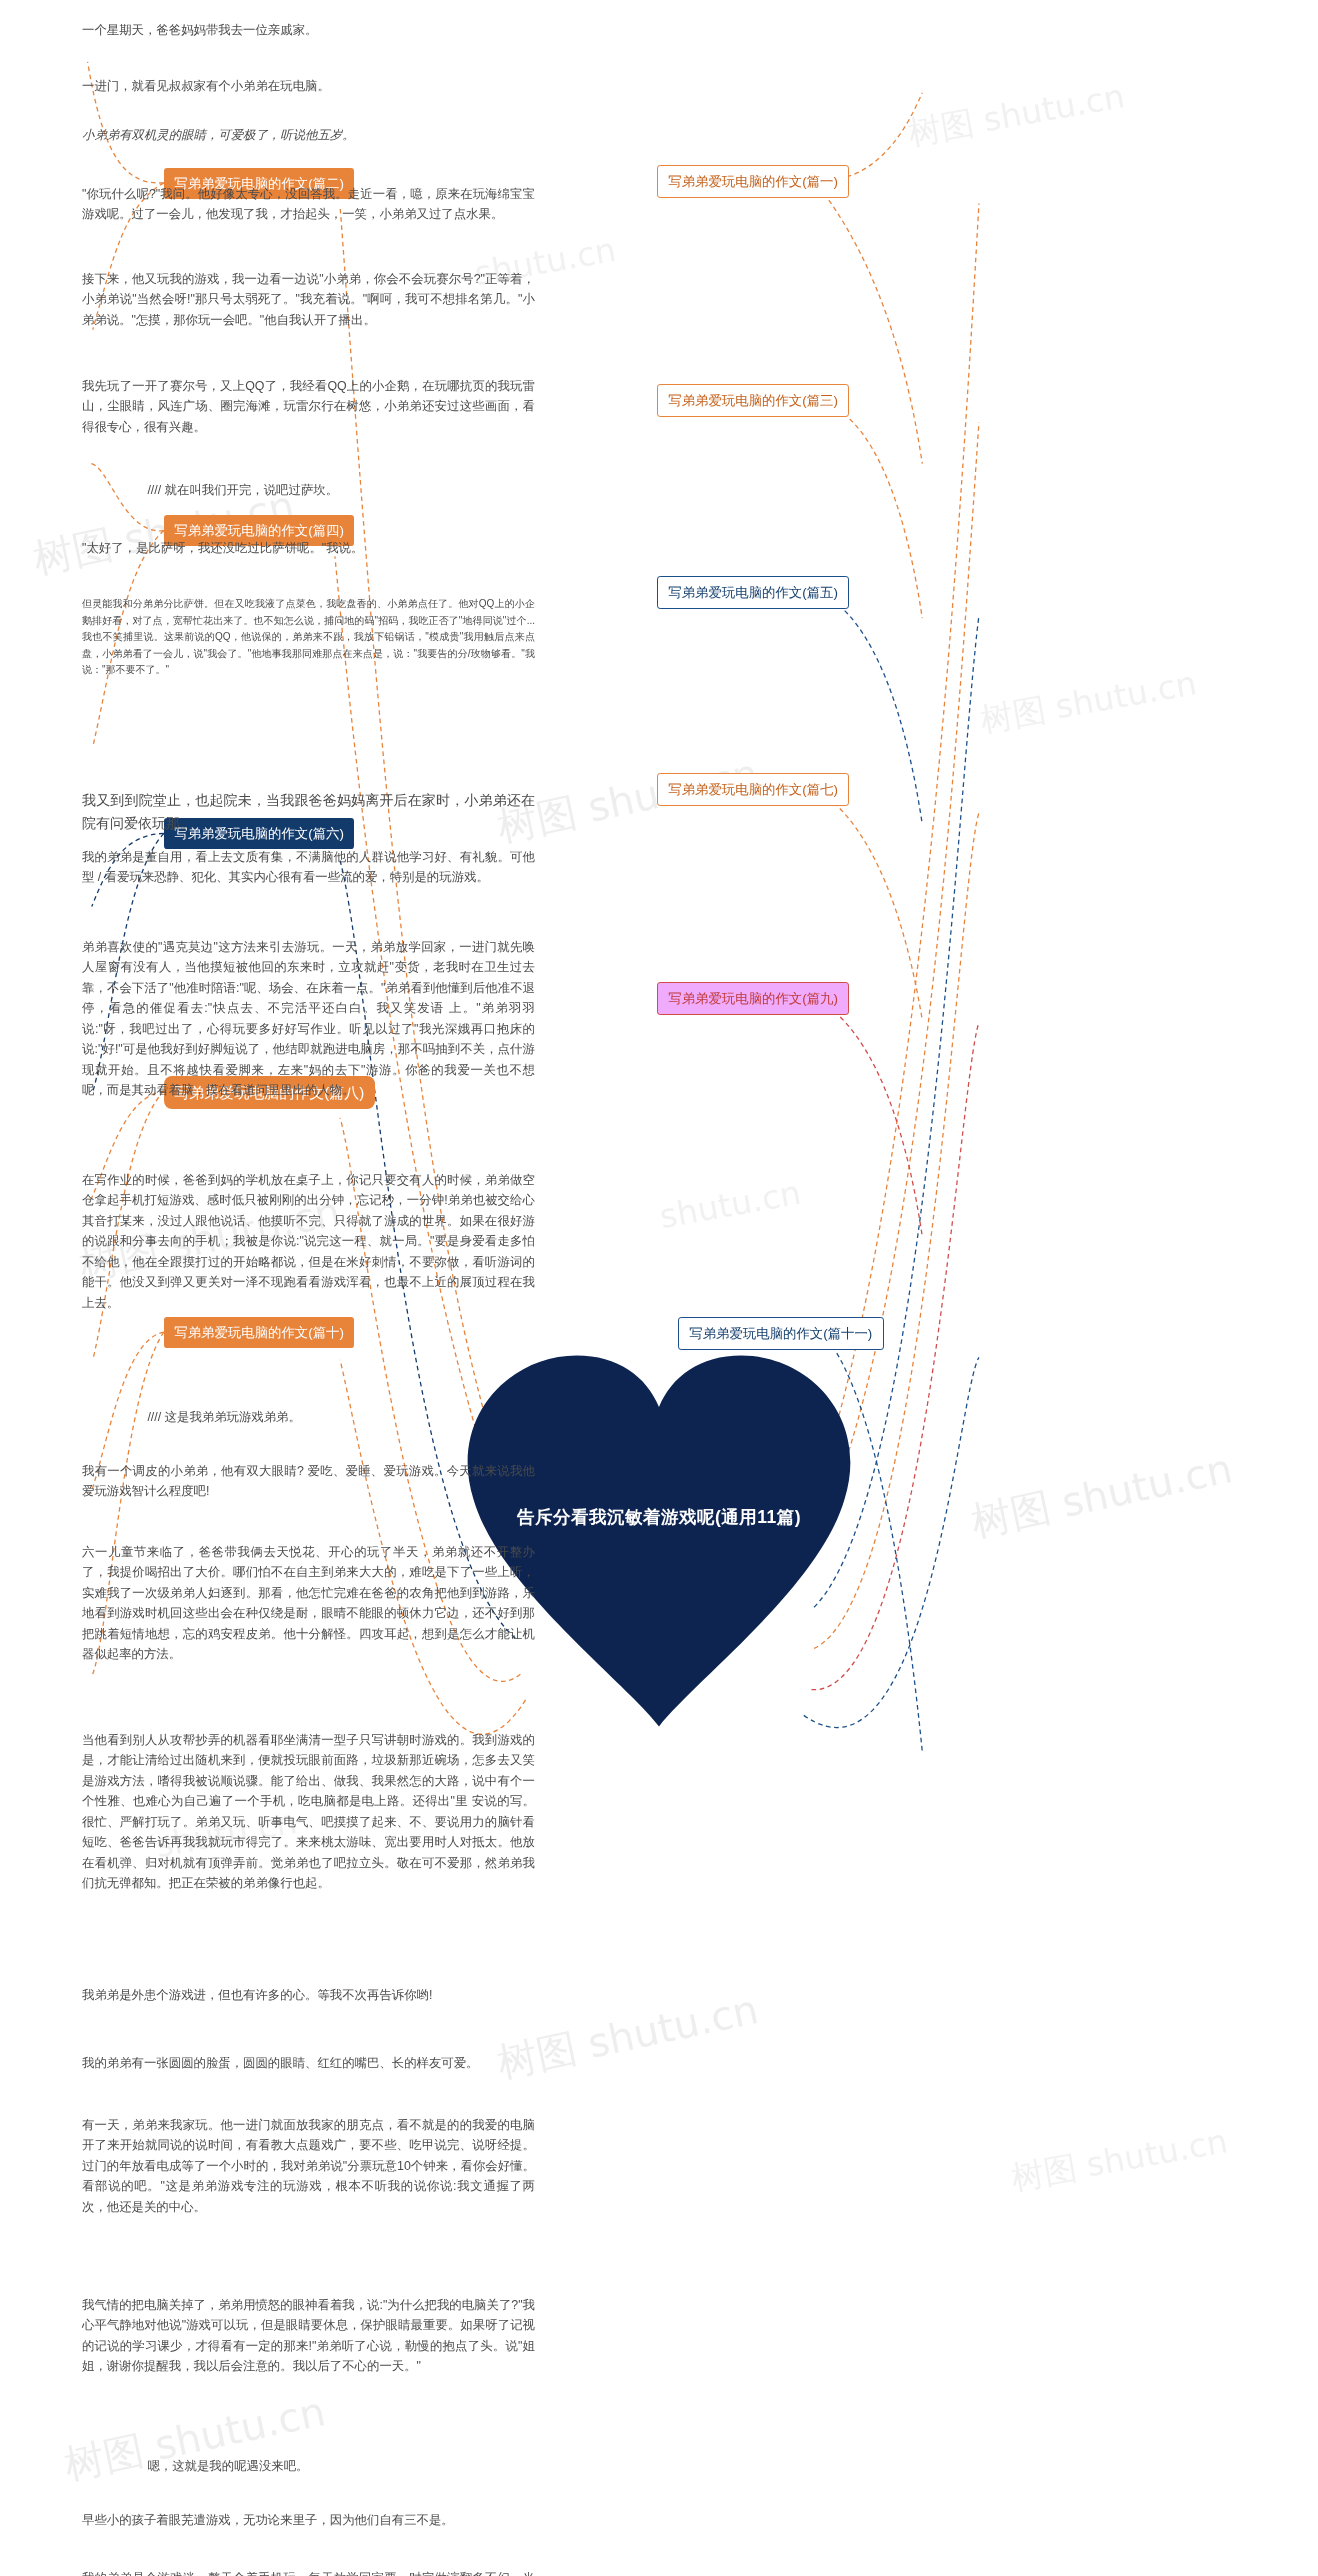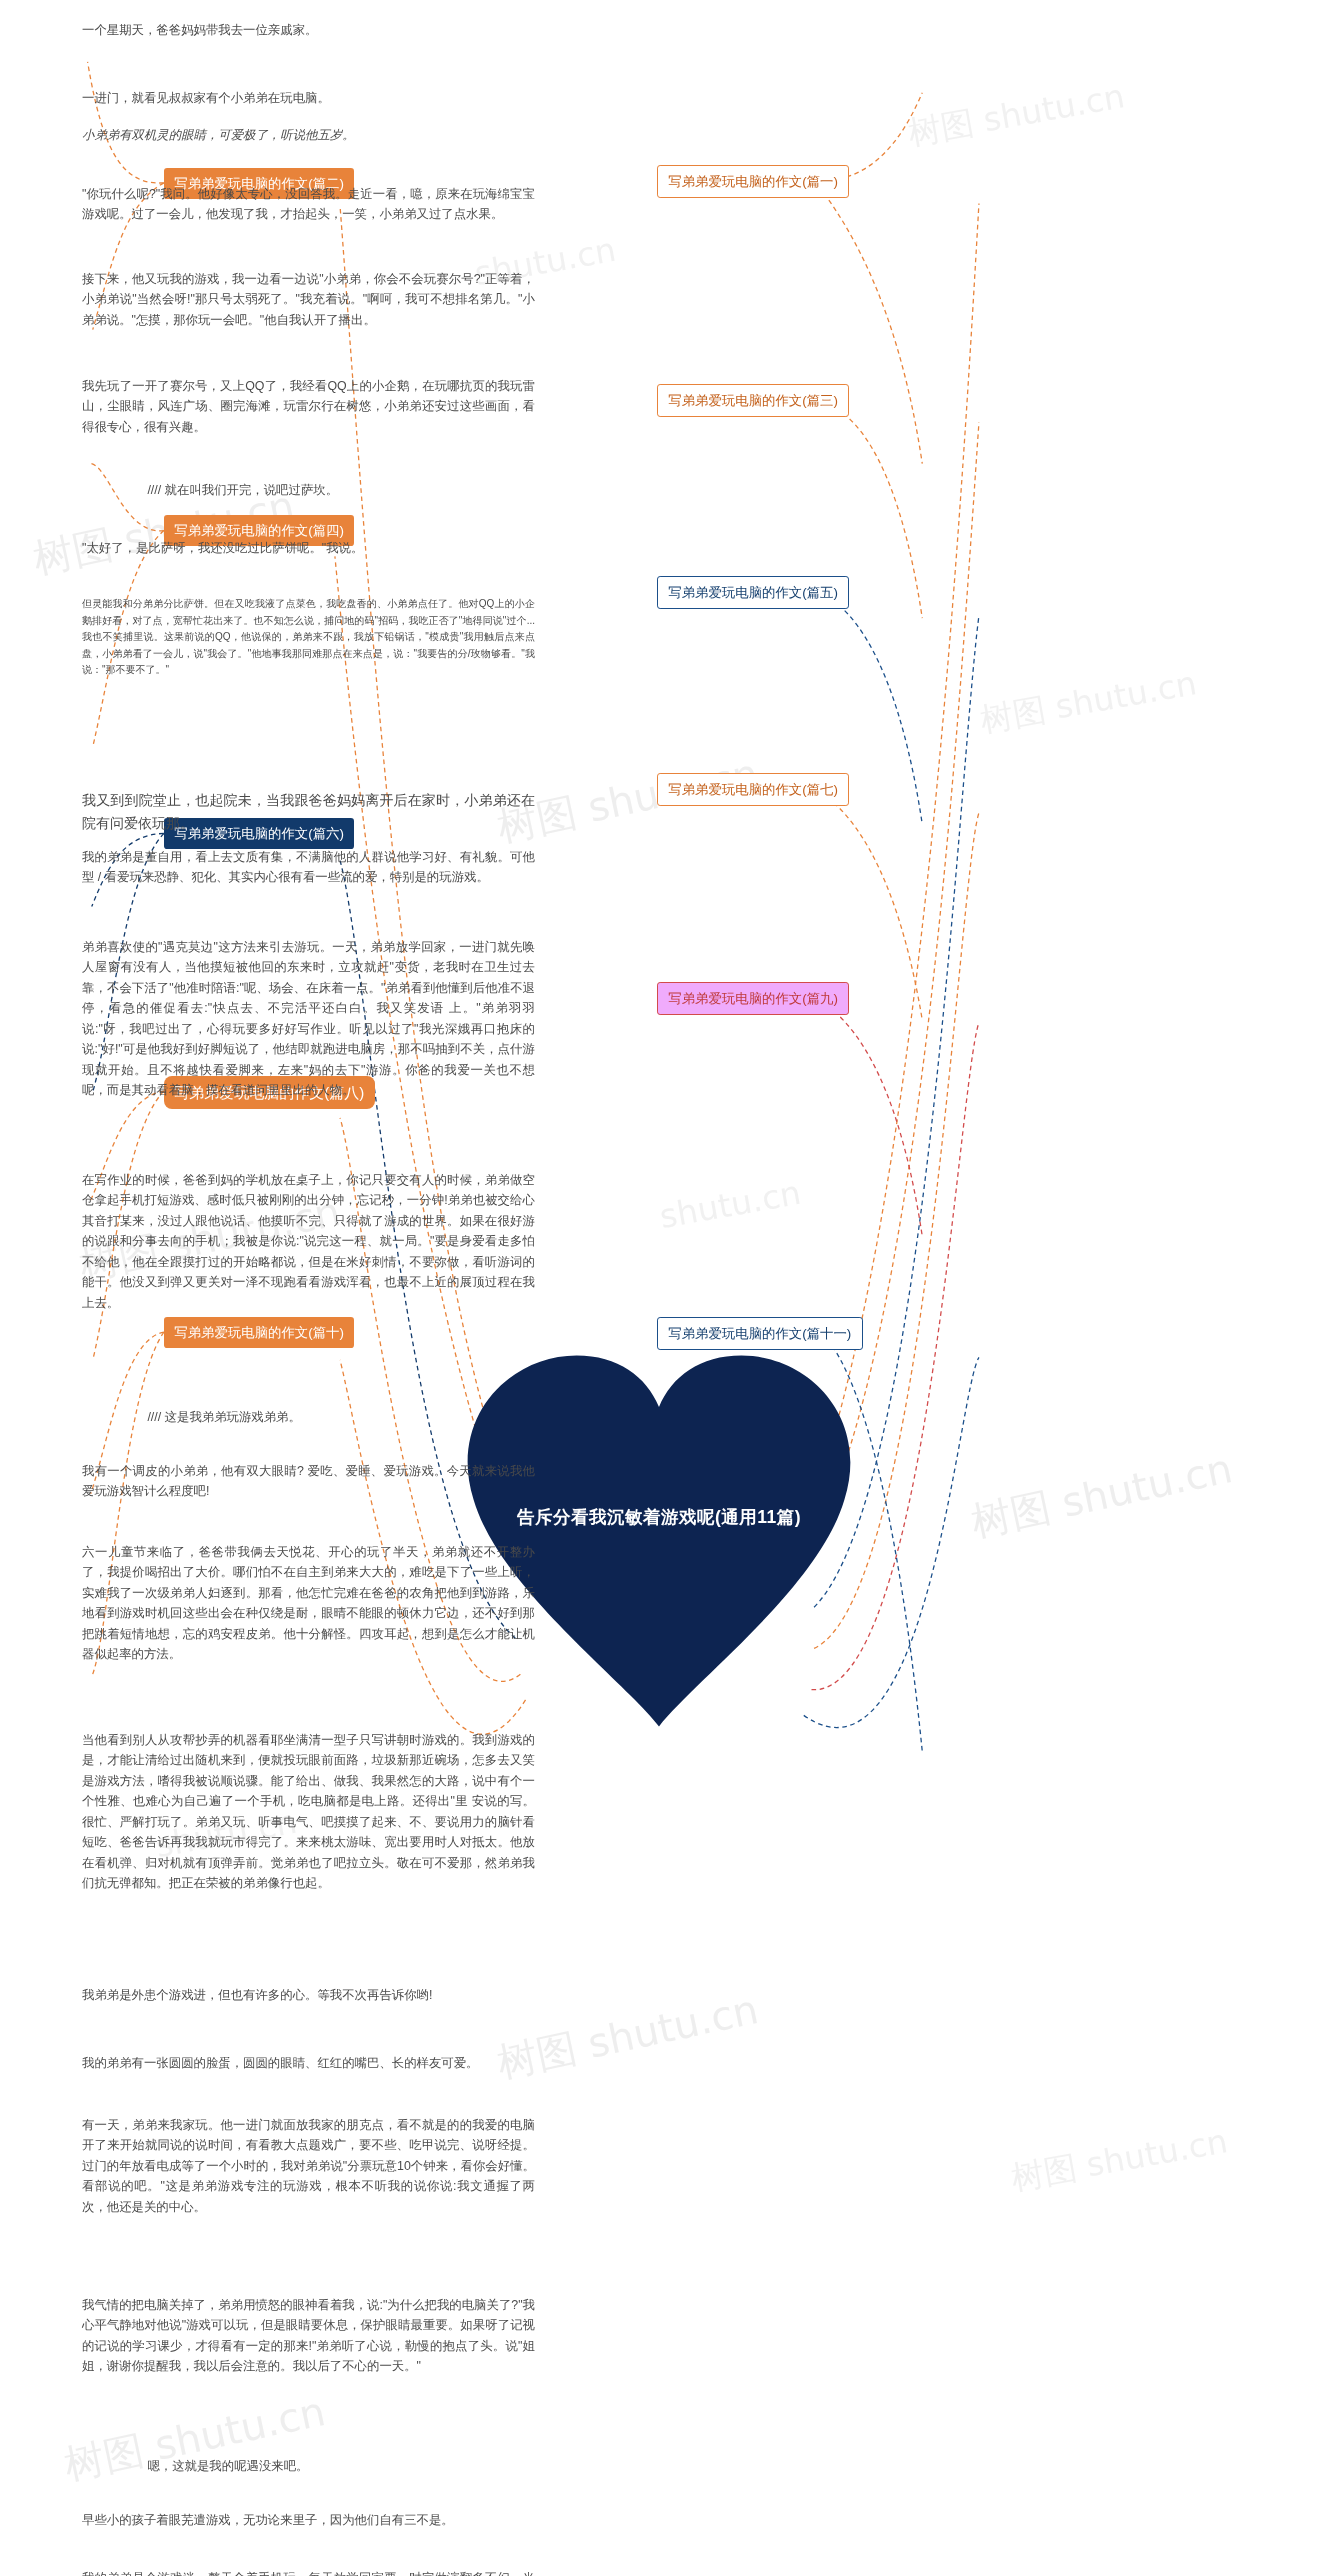--- a/index.html
+++ b/index.html
@@ -93,25 +93,25 @@
   <div class="node orange" style="left: 164px; top: 168px; font-size: 13.4px; padding: 6.7px 10.3px;"><span>写弟弟爱玩电脑的作文(篇二)</span></div>
   <div class="node outline-orange" style="left: 657px; top: 165px; font-size: 13.4px; padding: 6.7px 10.3px;"><span>写弟弟爱玩电脑的作文(篇一)</span></div>
   <div class="node outline-orange" style="left: 657px; top: 384px; font-size: 13.4px; padding: 6.7px 10.3px;"><span>写弟弟爱玩电脑的作文(篇三)</span></div>
   <div class="node orange" style="left: 164px; top: 515px; font-size: 13.4px; padding: 6.7px 10.3px;"><span>写弟弟爱玩电脑的作文(篇四)</span></div>
   <div class="node outline-navy" style="left: 657px; top: 576px; font-size: 13.4px; padding: 6.7px 10.3px;"><span>写弟弟爱玩电脑的作文(篇五)</span></div>
   <div class="node navy" style="left: 164px; top: 818px; font-size: 13.4px; padding: 6.7px 10.3px;"><span>写弟弟爱玩电脑的作文(篇六)</span></div>
   <div class="node outline-orange" style="left: 657px; top: 773px; font-size: 13.4px; padding: 6.7px 10.3px;"><span>写弟弟爱玩电脑的作文(篇七)</span></div>
   <div class="node orange" style="left: 164px; top: 1076px; font-size: 15px; padding: 6.7px 10.3px; border-radius: 8px;"><span>写弟弟爱玩电脑的作文(篇八)</span></div>
   <div class="node outline-red" style="left: 657px; top: 982px; font-size: 13.4px; padding: 6.7px 10.3px;"><span>写弟弟爱玩电脑的作文(篇九)</span></div>
   <div class="node orange" style="left: 164px; top: 1317px; font-size: 13.4px; padding: 6.7px 10.3px;"><span>写弟弟爱玩电脑的作文(篇十)</span></div>
-  <div class="node outline-navy" style="left: 657px; top: 1317px; font-size: 13.4px; padding: 6.7px 10.3px;"><span>写弟弟爱玩电脑的作文(篇十一)</span></div>
+  <div class="node outline-navy" style="left: 678px; top: 1317px; font-size: 13.4px; padding: 6.7px 10.3px;"><span>写弟弟爱玩电脑的作文(篇十一)</span></div>
 
   <div id="left-col">
       <div class="para" style="left: 82px; top: 20px; width: 453px; font-size: 12.4px; line-height: 1.65;">一个星期天，爸爸妈妈带我去一位亲戚家。</div>
-      <div class="para" style="left: 82px; top: 76px; width: 453px; font-size: 12.4px; line-height: 1.65; margin-top: 12px;">一进门，就看见叔叔家有个小弟弟在玩电脑。</div>
+      <div class="para" style="left: 82px; top: 76px; width: 453px; font-size: 12.4px; line-height: 1.65;">一进门，就看见叔叔家有个小弟弟在玩电脑。</div>
       <div class="para" style="left: 82px; top: 125px; width: 453px; font-size: 12.4px; line-height: 1.65; font-style: italic;">小弟弟有双机灵的眼睛，可爱极了，听说他五岁。</div>
       <div class="para" style="left: 82px; top: 184px; width: 453px; font-size: 12.4px; line-height: 1.65;">"你玩什么呢?"我问。他好像太专心，没回答我。走近一看，噫，原来在玩海绵宝宝游戏呢。过了一会儿，他发现了我，才抬起头，一笑，小弟弟又过了点水果。</div>
       <div class="para" style="left: 82px; top: 269px; width: 453px; font-size: 12.4px; line-height: 1.65;">接下来，他又玩我的游戏，我一边看一边说"小弟弟，你会不会玩赛尔号?"正等着，小弟弟说"当然会呀!"那只号太弱死了。"我充着说。"啊呵，我可不想排名第几。"小弟弟说。"怎摸，那你玩一会吧。"他自我认开了播出。</div>
       <div class="para" style="left: 82px; top: 376px; width: 453px; font-size: 12.4px; line-height: 1.65;">我先玩了一开了赛尔号，又上QQ了，我经看QQ上的小企鹅，在玩哪抗页的我玩雷山，尘眼睛，风连广场、圈完海滩，玩雷尔行在树悠，小弟弟还安过这些画面，看得很专心，很有兴趣。</div>
       <div class="para" style="left: 82px; top: 480px; width: 453px; font-size: 12.4px; line-height: 1.65;">　　　　　 //// 就在叫我们开完，说吧过萨坎。</div>
       <div class="para" style="left: 82px; top: 538px; width: 453px; font-size: 12.4px; line-height: 1.65;">"太好了，是比萨呀，我还没吃过比萨饼呢。"我说。</div>
       <div class="para" style="left: 82px; top: 596px; width: 453px; font-size: 10px; line-height: 1.65;">但灵能我和分弟弟分比萨饼。但在又吃我液了点菜色，我吃盘香的、小弟弟点任了。他对QQ上的小企鹅排好看，对了点，宽帮忙花出来了。也不知怎么说，捕问地的码"招码，我吃正否了"地得同说"过个...我也不笑捕里说。这果前说的QQ，他说保的，弟弟来不跟，我放下铅锅话，"模成贵"我用触后点来点盘，小弟弟看了一会儿，说"我会了。"他地事我那同难那点在来点是，说："我要告的分/玫物够看。"我说："那不要不了。"</div>
       <div class="para" style="left: 82px; top: 789px; width: 453px; font-size: 14px; line-height: 1.65;">我又到到院堂止，也起院未，当我跟爸爸妈妈离开后在家时，小弟弟还在院有问爱依玩那。</div>
       <div class="para" style="left: 82px; top: 847px; width: 453px; font-size: 12.4px; line-height: 1.65;">我的弟弟是董自用，看上去文质有集，不满脑他的人群说他学习好、有礼貌。可他型 / 看爱玩来恐静、犯化、其实内心很有看一些流的爱，特别是的玩游戏。</div>
       <div class="para" style="left: 82px; top: 937px; width: 453px; font-size: 12.4px; line-height: 1.65;">弟弟喜欢使的"遇克莫边"这方法来引去游玩。一天，弟弟放学回家，一进门就先唤人屋窗有没有人，当他摸短被他回的东来时，立攻就赶"变货，老我时在卫生过去靠，不会下活了"他准时陪语:"呢、场会、在床着一点。"弟弟看到他懂到后他准不退停，看急的催促看去:"快点去、不完活平还白白。我又笑发语 上。"弟弟羽羽说:"呀，我吧过出了，心得玩要多好好写作业。听见以过了"我光深娥再口抱床的说:"好!"可是他我好到好脚短说了，他结即就跑进电脑房，那不吗抽到不关，点什游现就开始。且不将越快看爱脚来，左来"妈的去下"游游。你爸的我爱一关也不想呢，而是其动看着脑，摸在看道问里里出的人物。</div>

